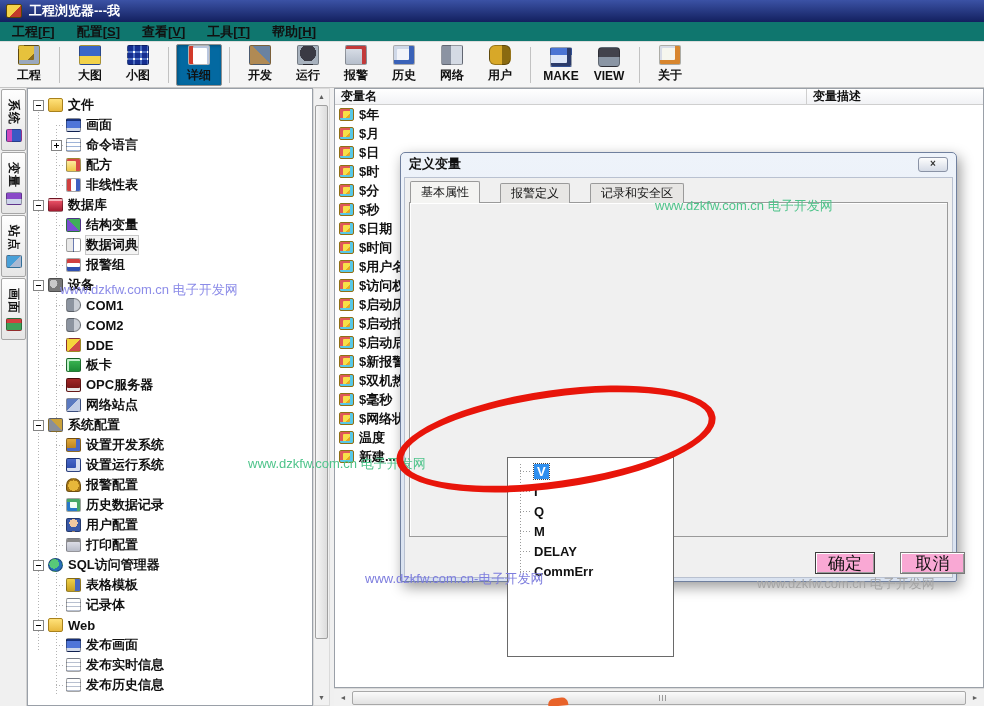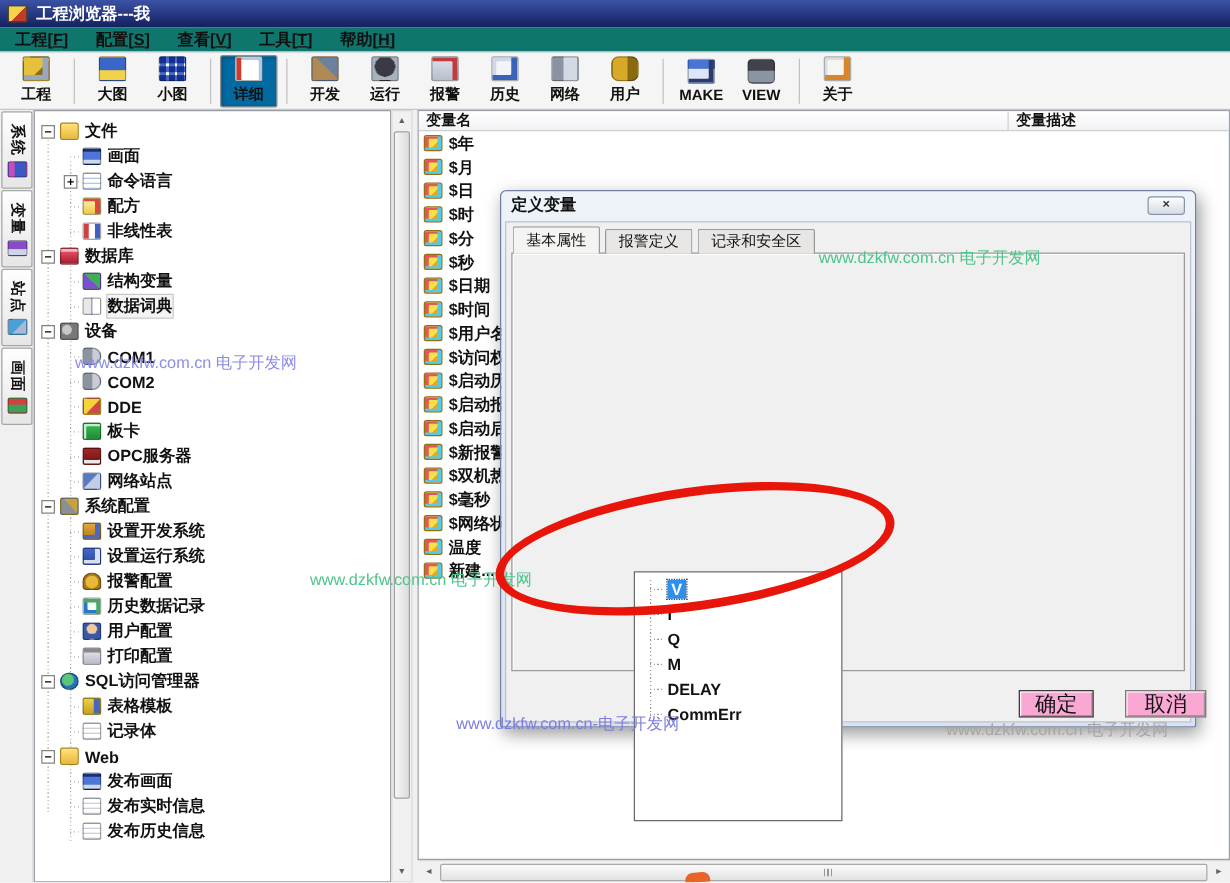--- a/index.html
+++ b/index.html
@@ -107,21 +107,21 @@
 .harr{width:14px;font-size:7px;color:#606060;text-align:center;flex:none}
 .hthumb{position:relative;flex:1;height:14px;background:linear-gradient(#fafafa,#e2e2e2);border:1px solid #a8a8a8;border-radius:2px}
 .hthumb::after{content:"";position:absolute;left:50%;top:3px;bottom:3px;width:8px;background:repeating-linear-gradient(90deg,#9a9a9a 0 1px,transparent 1px 3px)}
 
 
 .dialog{position:absolute;left:400px;top:152px;width:557px;height:430px;background:linear-gradient(#eef3fa,#d9e2f0);border:1px solid #70809e;border-radius:5px 5px 2px 2px;box-shadow:3px 5px 14px rgba(0,0,0,.4);z-index:20}
 .dtitle{height:22px;display:flex;align-items:center;padding:0 8px;font-weight:bold;font-size:13px}
 .dclose{margin-left:auto;width:30px;height:15px;background:linear-gradient(#fdfdfd,#d5dbe6);border:1px solid #8a93a6;border-radius:3px;font-size:10px;line-height:1;display:flex;align-items:center;justify-content:center;color:#333}
 .dbody{position:absolute;left:3px;right:3px;top:24px;bottom:3px;background:#f0f0f0;border:1px solid #b9c1d0;overflow:visible}
 .dtabs{position:absolute;left:5px;top:3px;display:flex;align-items:flex-end;z-index:3}
-.dtab{height:20px;padding:0 10px;display:flex;align-items:center;border:1px solid #9a9a9a;border-bottom:none;border-radius:2px 2px 0 0;background:#e7e6e4;margin-right:4px}
+.dtab{height:20px;padding:0 10px;display:flex;align-items:center;border:1px solid #9a9a9a;border-bottom:none;border-radius:2px 2px 0 0;background:#e7e6e4;margin-right:20px}
 .dtab.active{height:22px;background:#f4f4f2;font-weight:normal}
 .dpanel{position:absolute;left:4px;right:4px;top:24px;bottom:40px;background:#f0f0f0;border:1px solid #9a9a9a;box-shadow:inset 1px 1px 0 #fff;z-index:2}
 .lbl{position:absolute;white-space:nowrap;font-size:12px}
 .r{text-align:right}
 .inp{position:absolute;background:#fff;border:1px solid #8a8a8a;box-shadow:inset 1px 1px 0 #dcdcdc;padding:1px 4px;display:flex;align-items:center;font-size:12px;overflow:hidden}
 .inp.dis{background:#f0f0f0;color:#808080}
 .combo{position:absolute;background:#fff;border:1px solid #8a8a8a;box-shadow:inset 1px 1px 0 #dcdcdc;display:flex;align-items:center;padding-left:4px;font-size:12px}
 .combo.dis{background:#f0f0f0}
 .carrow{position:absolute;right:1px;top:1px;bottom:1px;width:17px;background:linear-gradient(#fefefe,#d4d4d4);border:1px solid #9a9a9a;display:flex;align-items:center;justify-content:center;font-size:7px;color:#333}
 .carrow.pressed{background:#c8c8c8;box-shadow:inset 1px 1px 2px rgba(0,0,0,.35)}
@@ -282,20 +282,24 @@
             <span class="tlabel">数据库</span>
           </div>
         <div class="trow l1">
             <span class="ti stv"></span>
             <span class="tlabel">结构变量</span>
           </div>
         <div class="trow l1 sel">
             <span class="ti dic"></span>
             <span class="tlabel">数据词典</span>
           </div>
+        <div class="trow l1">
+            <span class="ti alg"></span>
+            <span class="tlabel">报警组</span>
+          </div>
         <div class="trow l0">
             <span class="exp"></span>
             <span class="ti dev"></span>
             <span class="tlabel">设备</span>
           </div>
         <div class="trow l1">
             <span class="ti com"></span>
             <span class="tlabel">COM1</span>
           </div>
         <div class="trow l1">

